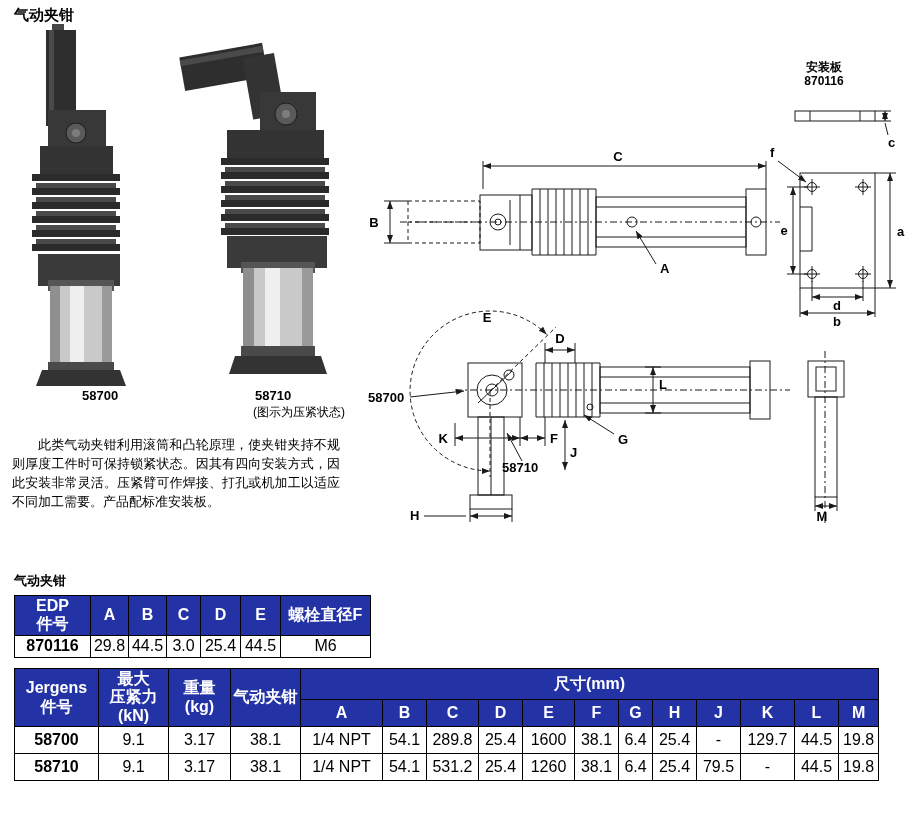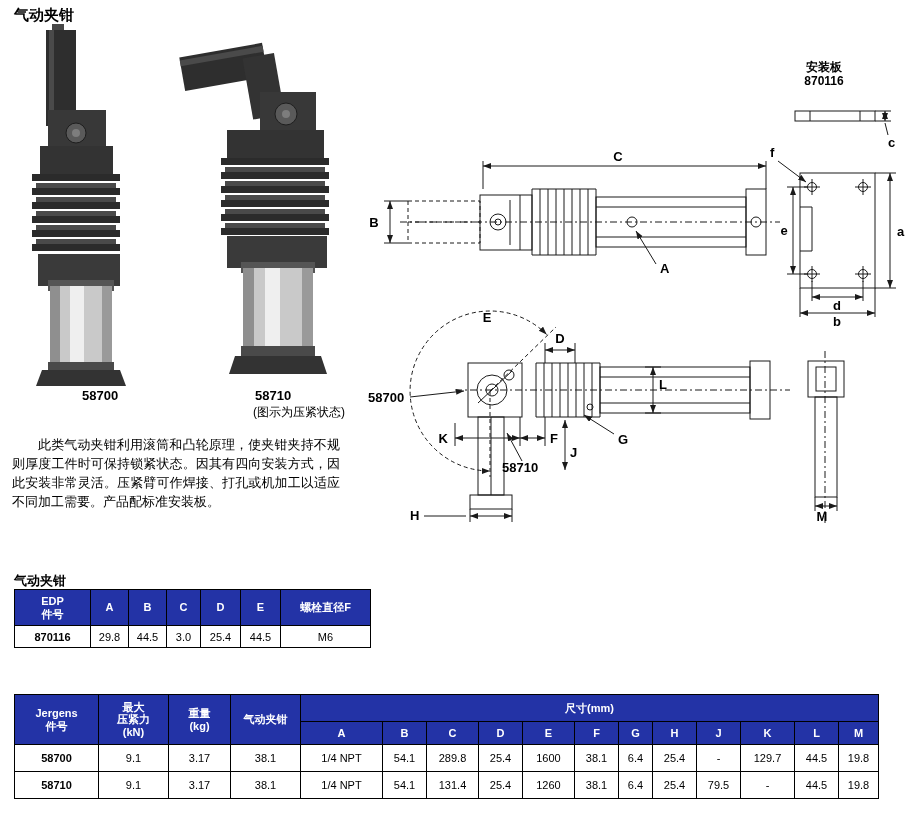--- a/index.html
+++ b/index.html
@@ -8,21 +8,21 @@
     font-family:"Liberation Sans", sans-serif; color:#000; overflow:hidden;
   }
   .abs { position:absolute; }
   .page-title { font-size:15px; font-weight:bold; }
   .model-label { font-size:13px; font-weight:bold; }
   .caption { font-size:12px; text-align:right; }
   .desc {
     font-size:13px; line-height:19px; text-align:justify; text-indent:2em;
   }
   .tbl-title { font-size:13px; font-weight:bold; }
-  table { border-collapse:collapse; table-layout:fixed; font-size:11px; }
+  table { border-collapse:collapse; table-layout:fixed; font-size:16px;margin-top:6px; }
   td, th { border:1px solid #000; text-align:center; vertical-align:middle; padding:1px 2px; }
   th { background:#2333a6; color:#fff; font-weight:bold; line-height:1.15; }
   .bold { font-weight:bold; }
   
   .tech line, .tech path, .tech rect, .tech circle, .tech polyline {
     fill:none; stroke:#1a1a1a; stroke-width:1;
   }
   .tech .dash { stroke-dasharray:7 3 2 3; }
   .tech .dash2 { stroke-dasharray:4 3; }
   .tech text { fill:#000; stroke:none; font-weight:bold; font-size:13px; font-family:"Liberation Sans",sans-serif; }
@@ -320,21 +320,21 @@
       <td>29.8</td>
       <td>44.5</td>
       <td>3.0</td>
       <td>25.4</td>
       <td>44.5</td>
       <td>M6</td>
     </tr>
   </tbody>
     </table>
 
-  <table class="abs" style="left:14px; top:694px; width:768px;">
+  <table class="abs" style="left:14px; top:662px; width:768px;">
     <colgroup>
       <col style="width:84px">
         <col style="width:70px">
         <col style="width:62px">
         <col style="width:70px">
       <col style="width:82px">
         <col style="width:44px">
         <col style="width:52px">
         <col style="width:44px">
       <col style="width:52px">
@@ -396,21 +396,21 @@
       <td>44.5</td>
       <td>19.8</td>
     </tr>
     <tr style="height:27px">
       <td class="bold">58710</td>
       <td>9.1</td>
       <td>3.17</td>
       <td>38.1</td>
       <td>1/4 NPT</td>
       <td>54.1</td>
-      <td>131.4</td>
+      <td>531.2</td>
       <td>25.4</td>
       <td>1260</td>
       <td>38.1</td>
       <td>6.4</td>
       <td>25.4</td>
       <td>79.5</td>
       <td>-</td>
       <td>44.5</td>
       <td>19.8</td>
     </tr>

